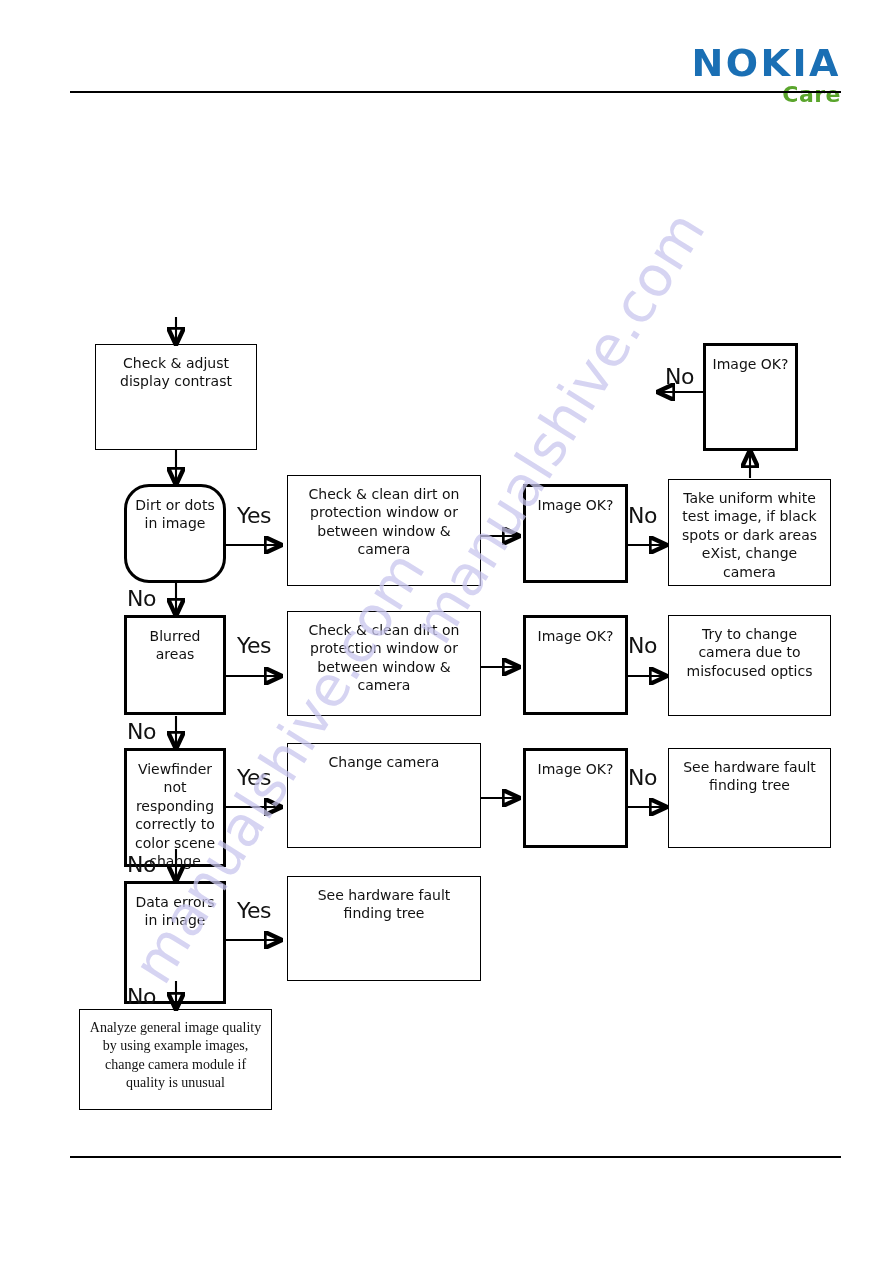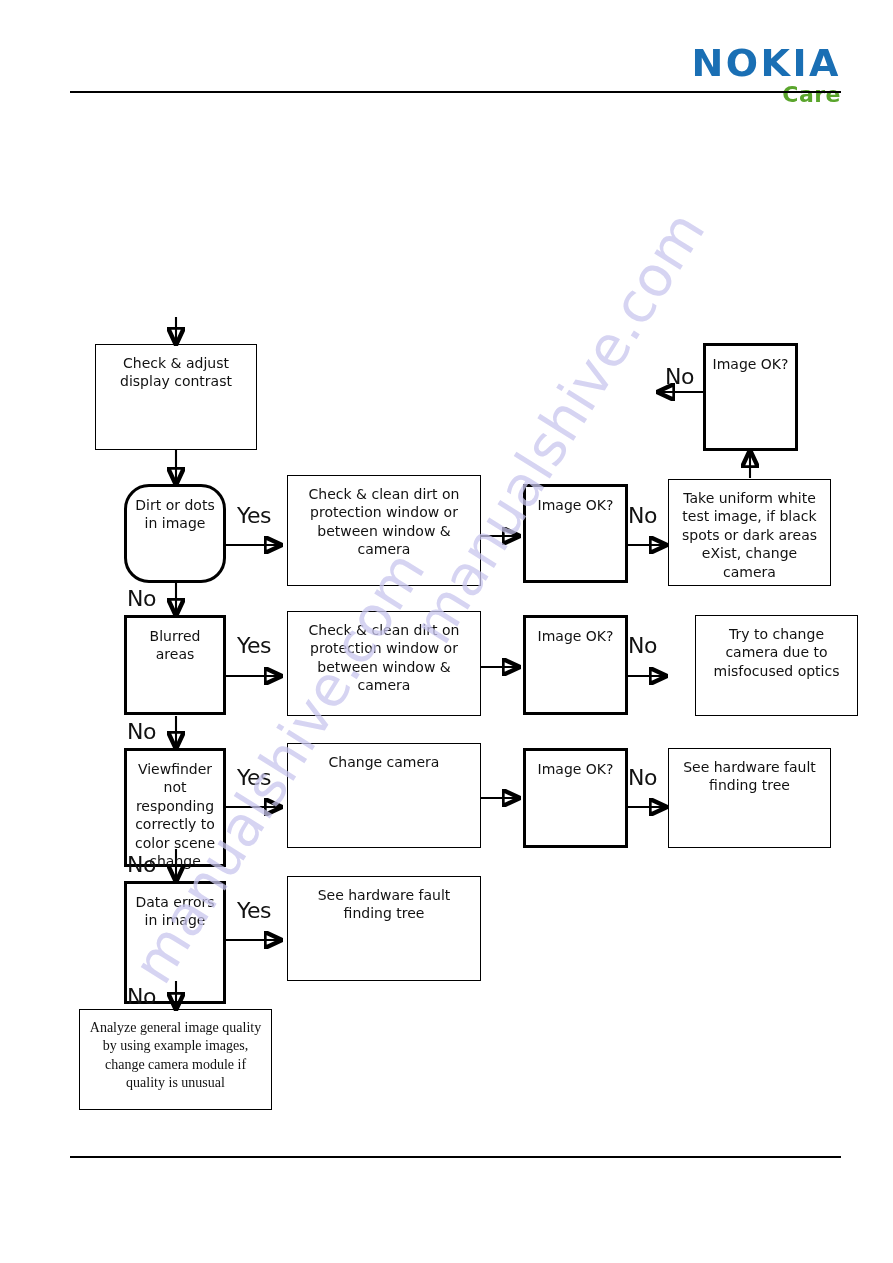--- a/index.html
+++ b/index.html
@@ -228,21 +228,21 @@
     </div>
 
     <div class="node thin" style="left:287px; top:611px; width:194px; height:105px;">
       <span>Check &amp; clean dirt on protection window or between window &amp; camera</span>
     </div>
 
     <div class="node bold" style="left:523px; top:615px; width:105px; height:100px;">
       <span>Image OK?</span>
     </div>
 
-    <div class="node thin" style="left:668px; top:615px; width:163px; height:101px;margin-left:27px;">
+    <div class="node thin" style="left:668px; top:615px; width:163px; height:101px;">
       <span>Try to change camera due to misfocused optics</span>
     </div>
 
     <div class="node bold" style="left:124px; top:748px; width:102px; height:119px;">
       <span>Viewfinder not responding correctly to color scene change</span>
     </div>
 
     <div class="node thin" style="left:287px; top:743px; width:194px; height:105px;">
       <span>Change camera</span>
     </div>

